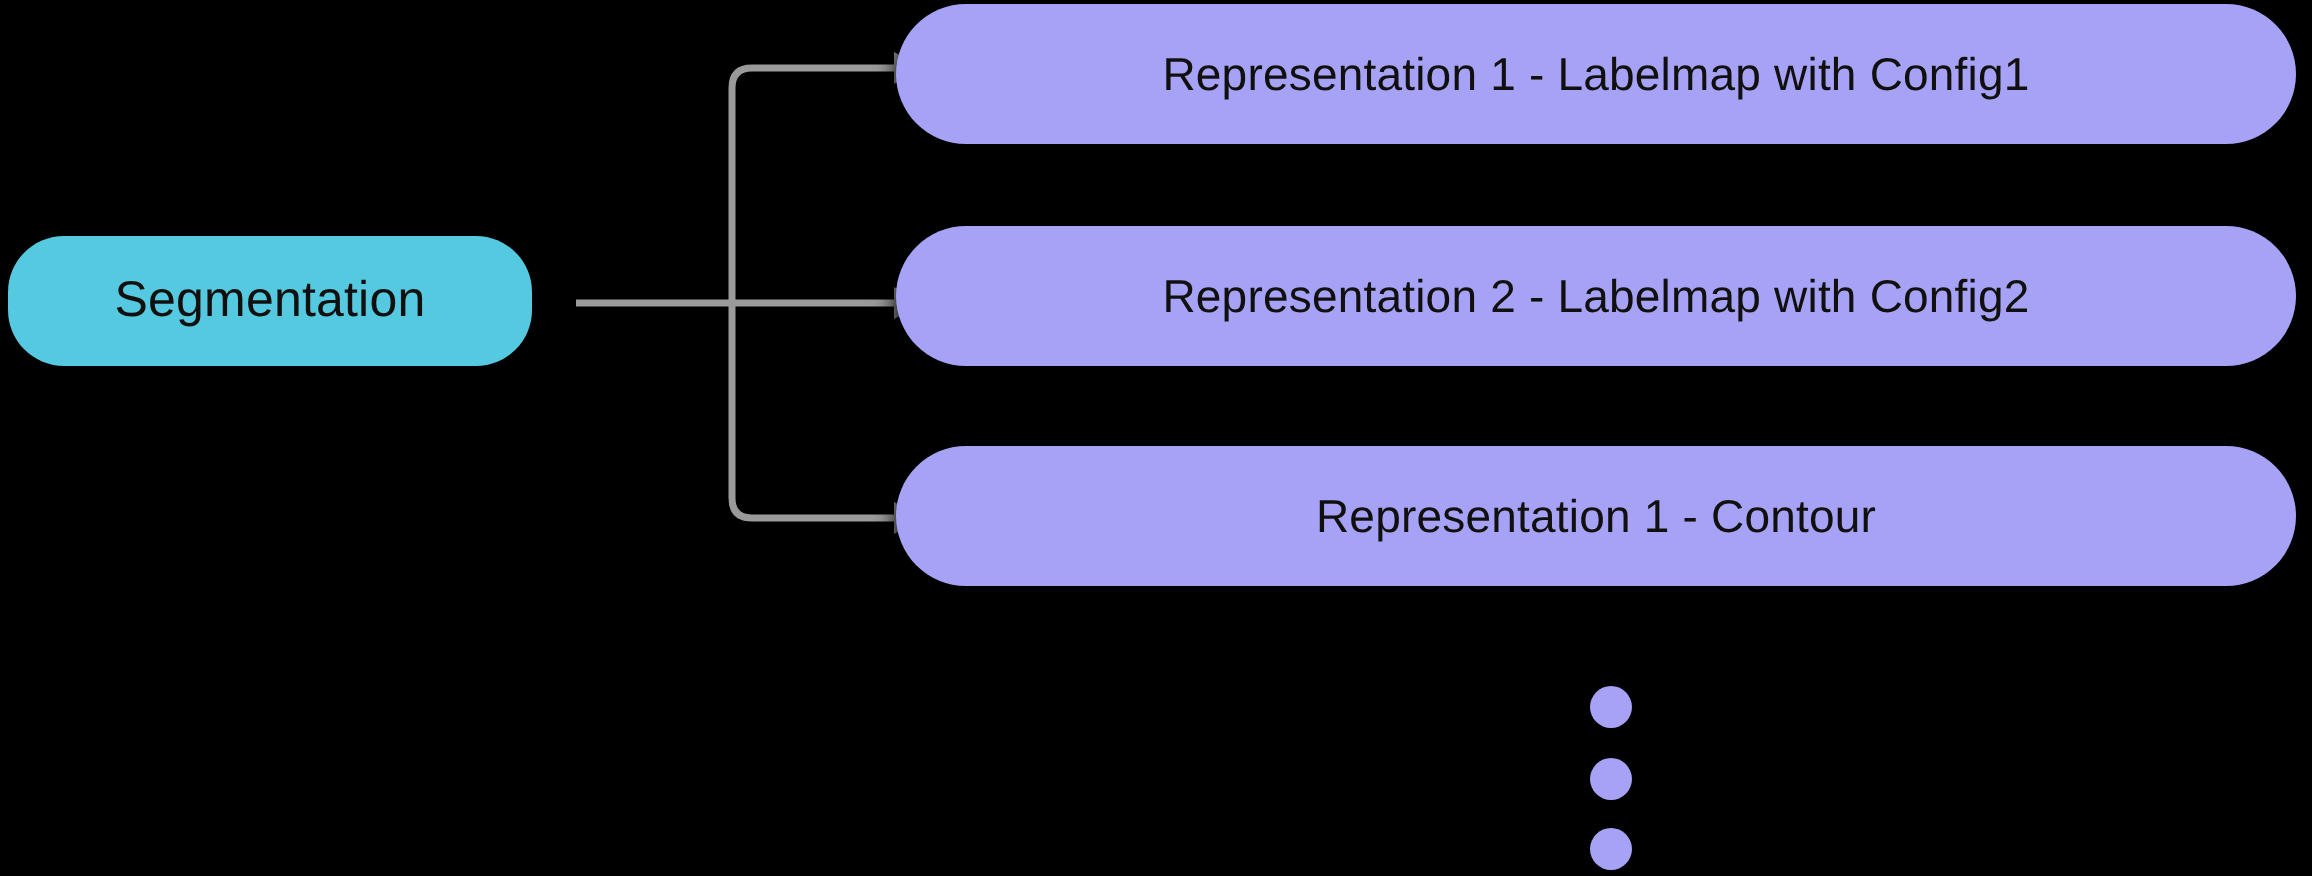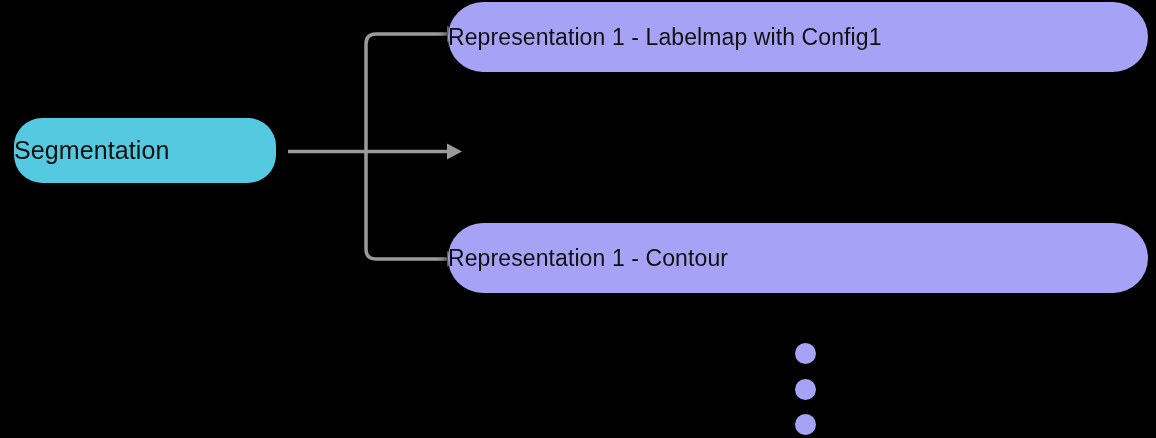--- a/index.html
+++ b/index.html
@@ -38,28 +38,29 @@
   .edge-arrow {
     fill: #9a9a9a;
   }
 
   
   .node {
     position: absolute;
     box-sizing: border-box;
     display: flex;
     align-items: center;
+    justify-content: center;
     text-align: center;
     color: #12100f;
     letter-spacing: 0.1px;
     box-shadow: 0 4px 10px 1px rgba(0,0,0,0.95);
   }
 
   .node-root {
-    left: 14px;
+    left: 4px;
     top: 118px;
     width: 262px;
     height: 65px;
     background: #55c9df;
     border-radius: 28px;
     font-size: 25px;
   }
 
   .node-rep {
     left: 448px;
@@ -112,20 +113,23 @@
   </svg>
 
   <div class="node node-root">
     <span>Segmentation</span>
   </div>
 
   <div class="node node-rep rep-1">
     <span>Representation 1 - Labelmap with Config1</span>
   </div>
 
+  <div class="node node-rep rep-2">
+    <span>Representation 2 - Labelmap with Config2</span>
+  </div>
 
   <div class="node node-rep rep-3">
     <span>Representation 1 - Contour</span>
   </div>
 
   <div id="ellipsis">
     <span class="ellipsis-dot"></span>
     <span class="ellipsis-dot"></span>
     <span class="ellipsis-dot"></span>
   </div>

